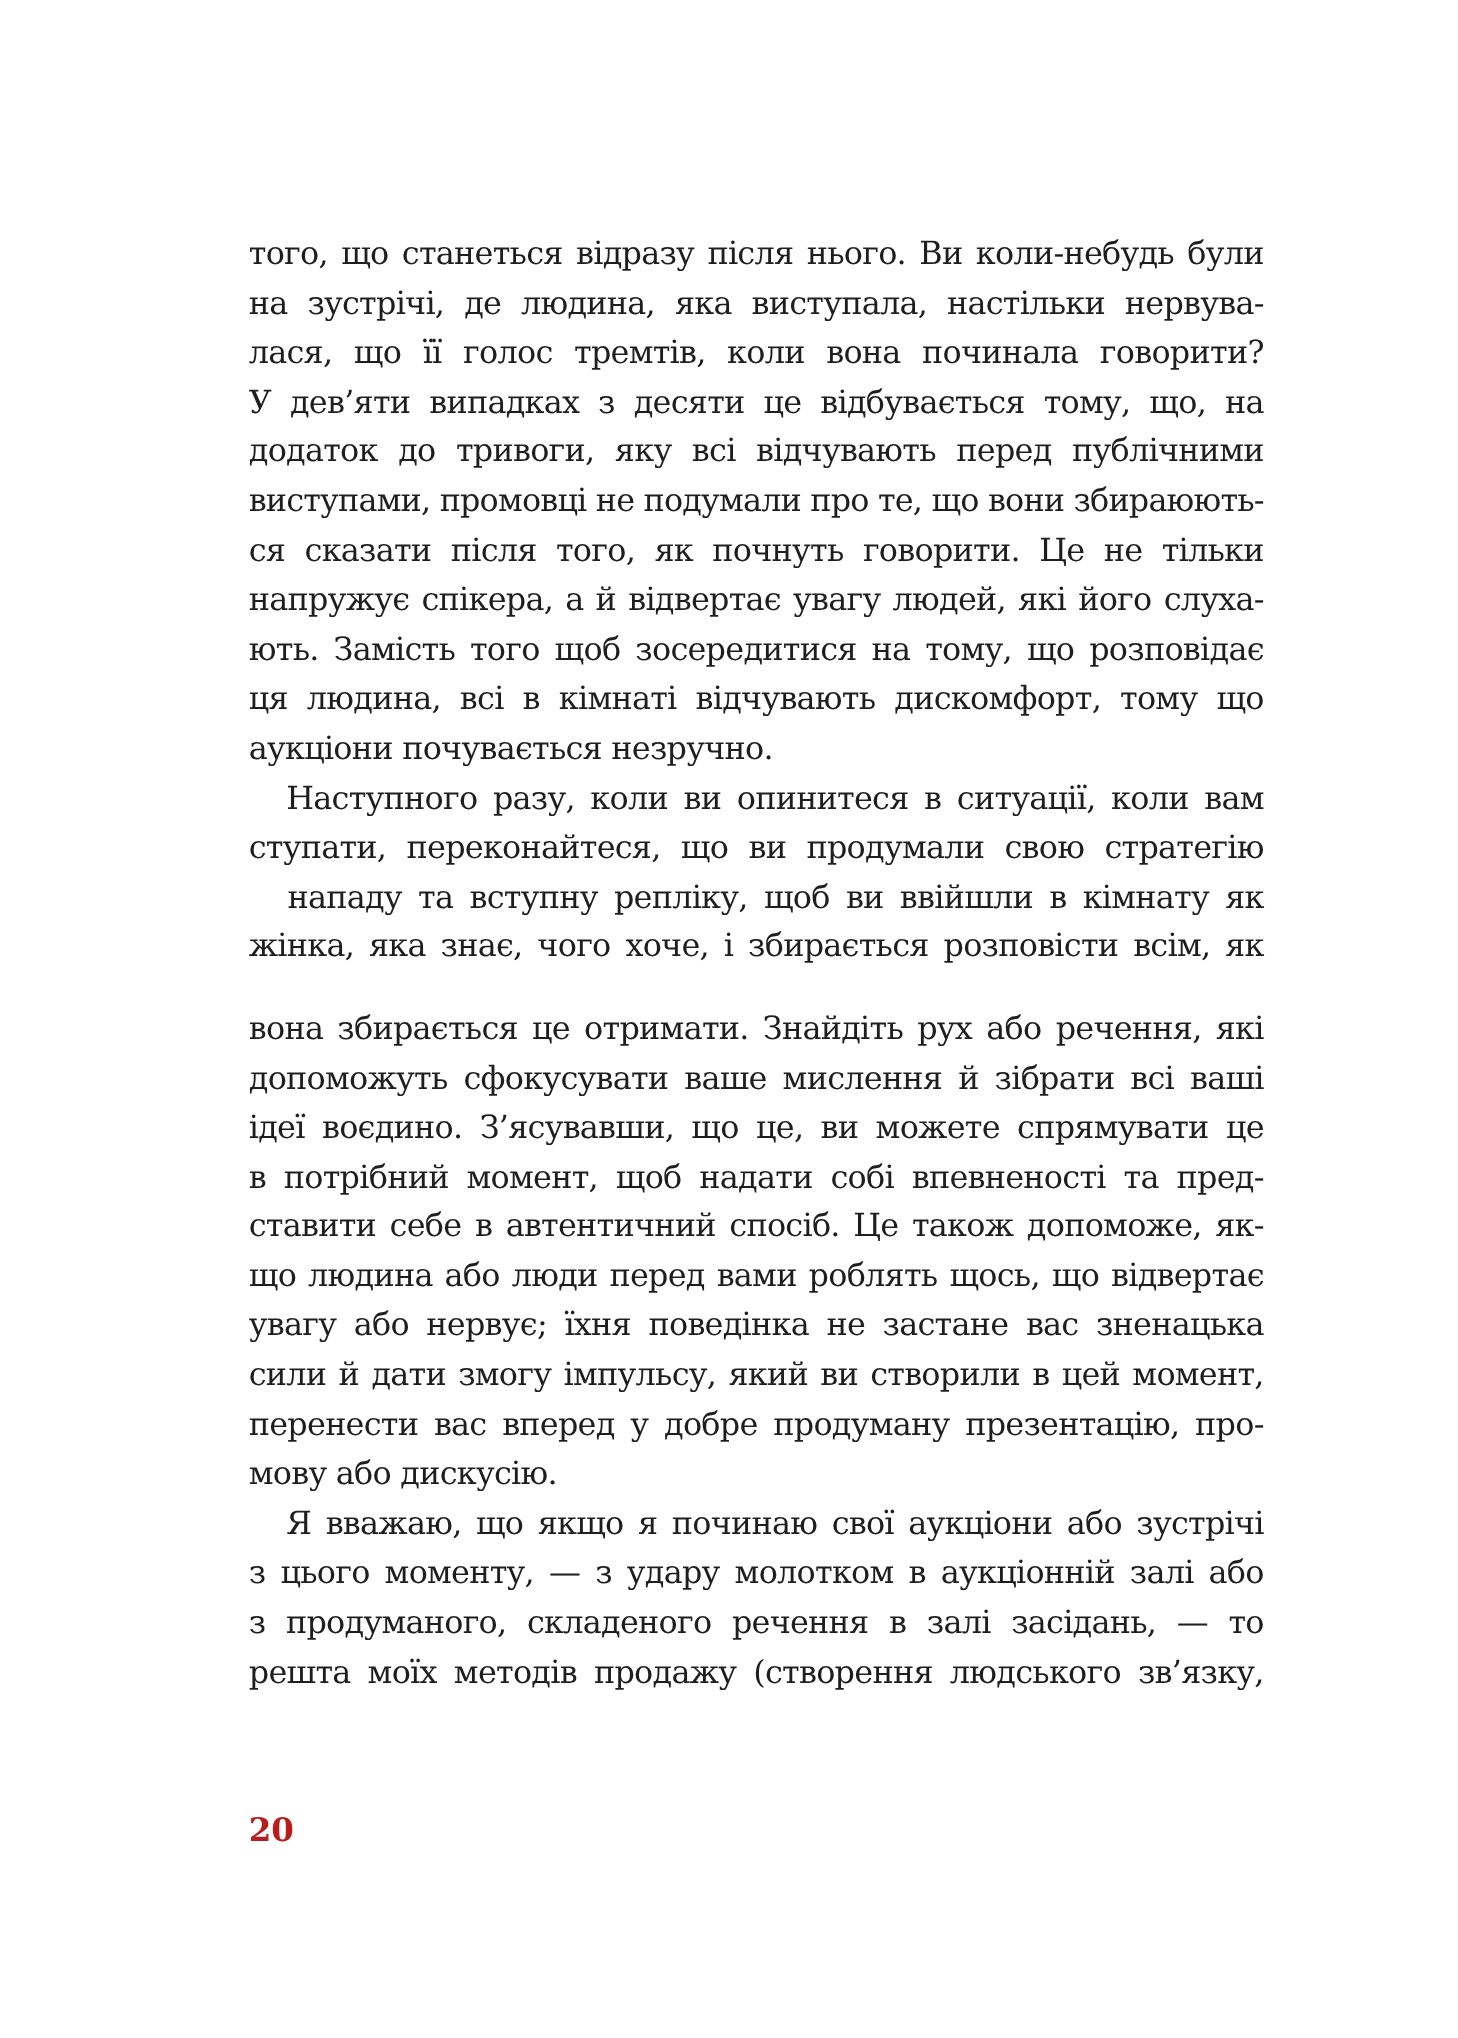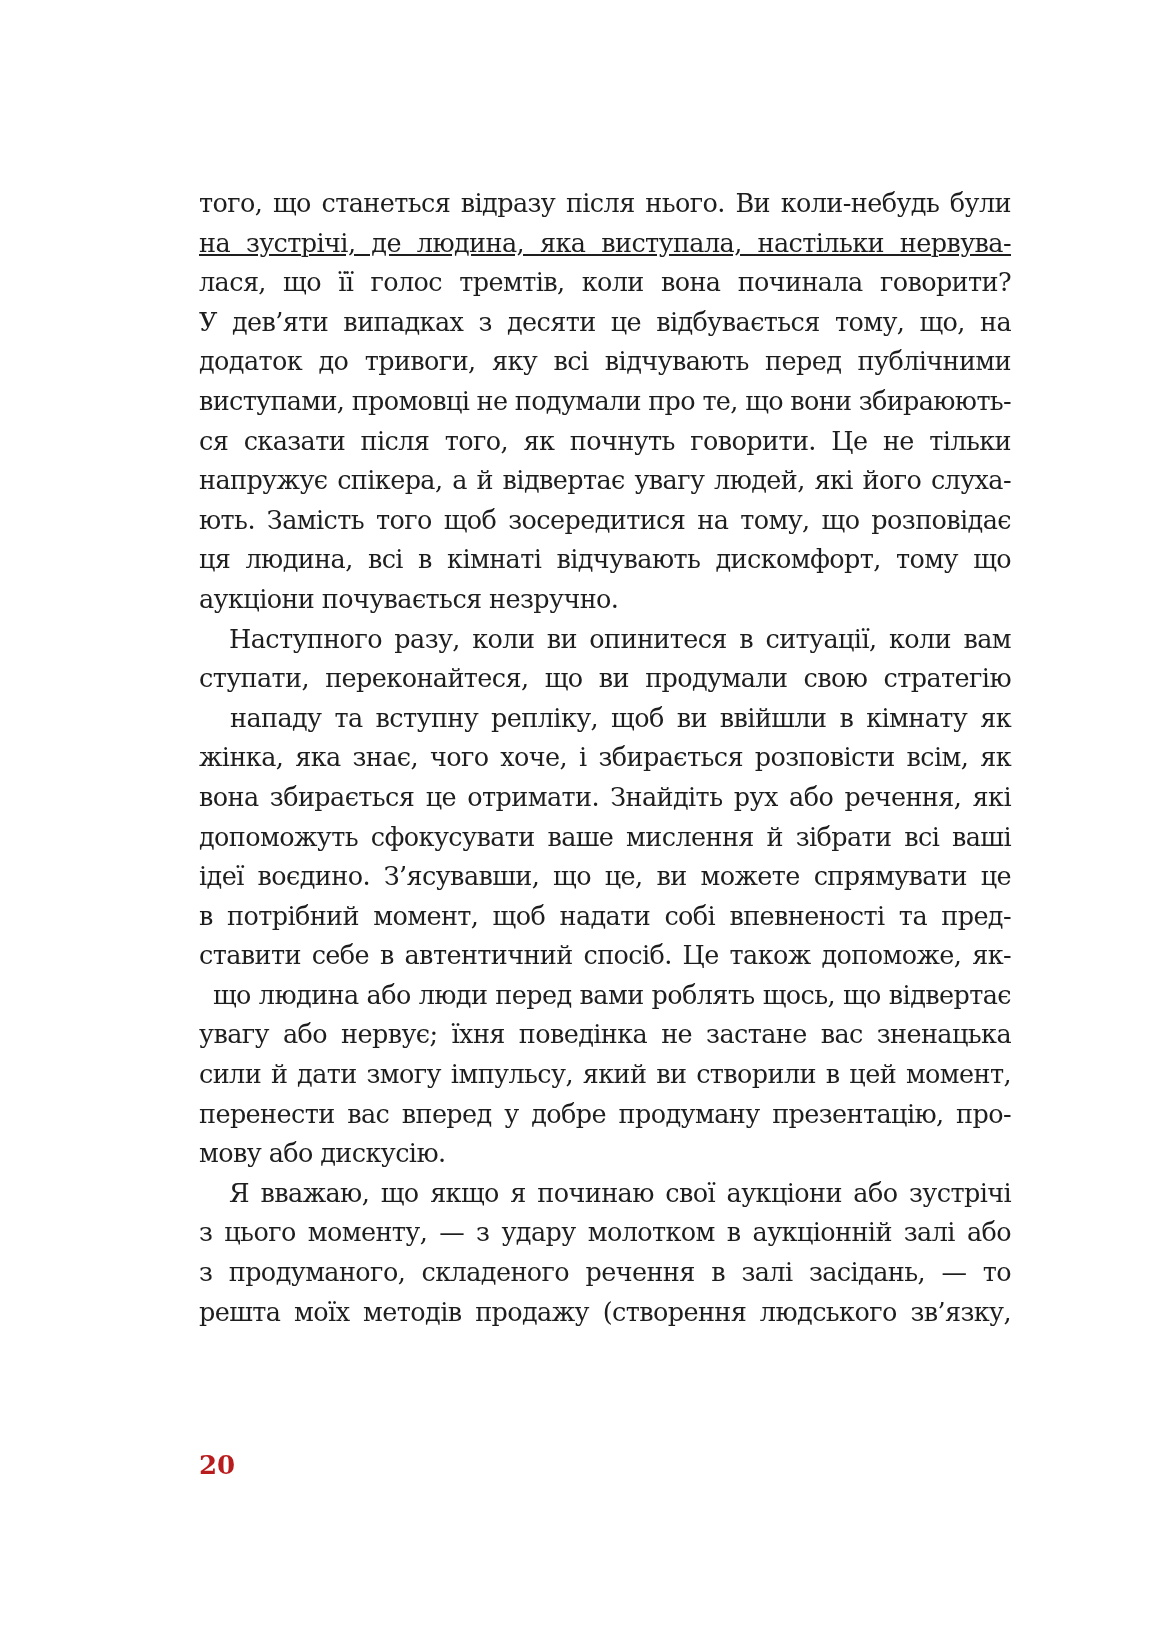--- a/index.html
+++ b/index.html
@@ -24,42 +24,42 @@
     font-weight: bold; font-size: 26px; color: #b91c1c;
   }
 </style>
 </head>
 <body>
 
 <div class="page">
   <div class="text-block" id="text-block">
       <div>
         <span class="line" style="white-space: nowrap;">того, що станеться відразу після нього. Ви коли-небудь були</span>
-        <span class="line" style="white-space: nowrap; text-decoration: underline;">на зустрічі, де людина, яка виступала, настільки нервува-</span>
+        <span class="line" style="white-space: nowrap;">на зустрічі, де людина, яка виступала, настільки нервува-</span>
         <span class="line" style="white-space: nowrap;">лася, що її голос тремтів, коли вона починала говорити?</span>
         <span class="line" style="white-space: nowrap;">У дев’яти випадках з десяти це відбувається тому, що, на</span>
         <span class="line" style="white-space: nowrap;">додаток до тривоги, яку всі відчувають перед публічними</span>
         <span class="line" style="white-space: nowrap; letter-spacing: -0.661961px;">виступами, промовці не подумали про те, що вони збираюють-</span>
         <span class="line" style="white-space: nowrap;">ся сказати після того, як почнуть говорити. Це не тільки</span>
         <span class="line" style="white-space: nowrap;">напружує спікера, а й відвертає увагу людей, які його слуха-</span>
         <span class="line" style="white-space: nowrap;">ють. Замість того щоб зосередитися на тому, що розповідає</span>
         <span class="line" style="white-space: nowrap;">ця людина, всі в кімнаті відчувають дискомфорт, тому що</span>
         <span class="line last" style="white-space: nowrap;">аукціони почувається незручно.</span>
       </div>
       <div>
         <span class="line indent" style="white-space: nowrap;">Наступного разу, коли ви опинитеся в ситуації, коли вам</span>
         <span class="line" style="white-space: nowrap;">ступати, переконайтеся, що ви продумали свою стратегію</span>
         <span class="line" style="white-space: nowrap; margin-left: 31px;">нападу та вступну репліку, щоб ви ввійшли в кімнату як</span>
         <span class="line" style="white-space: nowrap;">жінка, яка знає, чого хоче, і збирається розповісти всім, як</span>
-        <span class="line" style="white-space: nowrap;">вона збирається це отримати. Знайдіть рух або речення, які</span>
+        <span class="line" style="white-space: nowrap; margin-top: 26px;">вона збирається це отримати. Знайдіть рух або речення, які</span>
         <span class="line" style="white-space: nowrap;">допоможуть сфокусувати ваше мислення й зібрати всі ваші</span>
         <span class="line" style="white-space: nowrap;">ідеї воєдино. З’ясувавши, що це, ви можете спрямувати це</span>
         <span class="line" style="white-space: nowrap;">в потрібний момент, щоб надати собі впевненості та пред-</span>
         <span class="line" style="white-space: nowrap;">ставити себе в автентичний спосіб. Це також допоможе, як-</span>
-        <span class="line" style="white-space: nowrap; margin-left: 14px;">що людина або люди перед вами роблять щось, що відвертає</span>
+        <span class="line" style="white-space: nowrap;">що людина або люди перед вами роблять щось, що відвертає</span>
         <span class="line" style="white-space: nowrap;">увагу або нервує; їхня поведінка не застане вас зненацька</span>
         <span class="line" style="white-space: nowrap;">сили й дати змогу імпульсу, який ви створили в цей момент,</span>
         <span class="line" style="white-space: nowrap;">перенести вас вперед у добре продуману презентацію, про-</span>
         <span class="line last" style="white-space: nowrap;">мову або дискусію.</span>
       </div>
       <div>
         <span class="line indent" style="white-space: nowrap;">Я вважаю, що якщо я починаю свої аукціони або зустрічі</span>
         <span class="line" style="white-space: nowrap;">з цього моменту, — з удару молотком в аукціонній залі або</span>
         <span class="line" style="white-space: nowrap;">з продуманого, складеного речення в залі засідань, — то</span>
         <span class="line" style="white-space: nowrap;">решта моїх методів продажу (створення людського зв’язку,</span>

